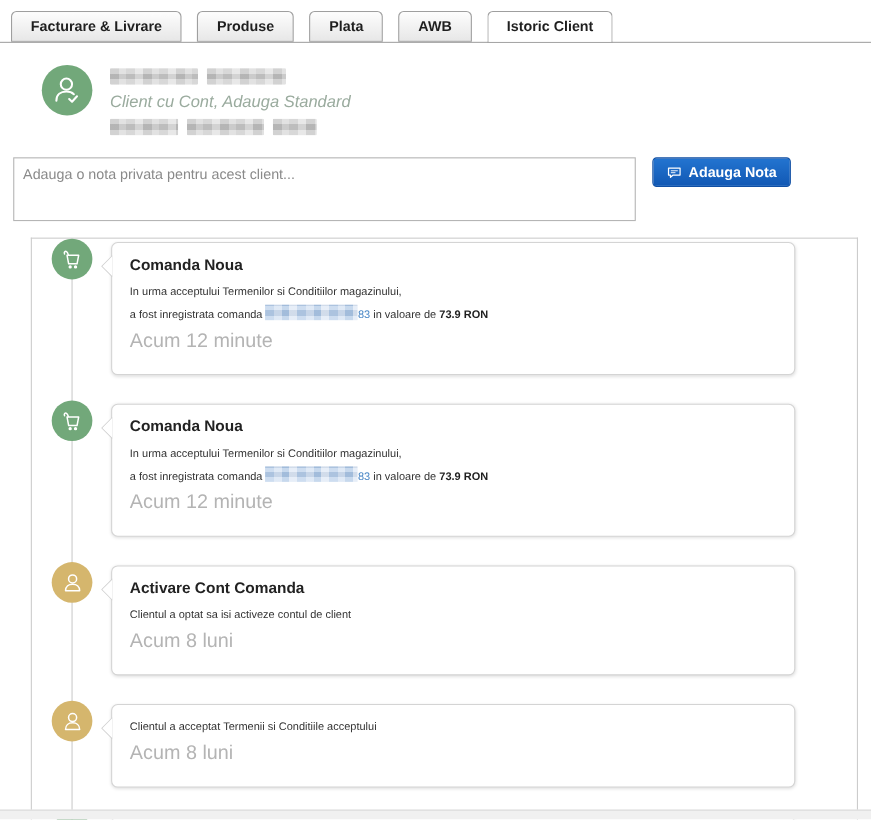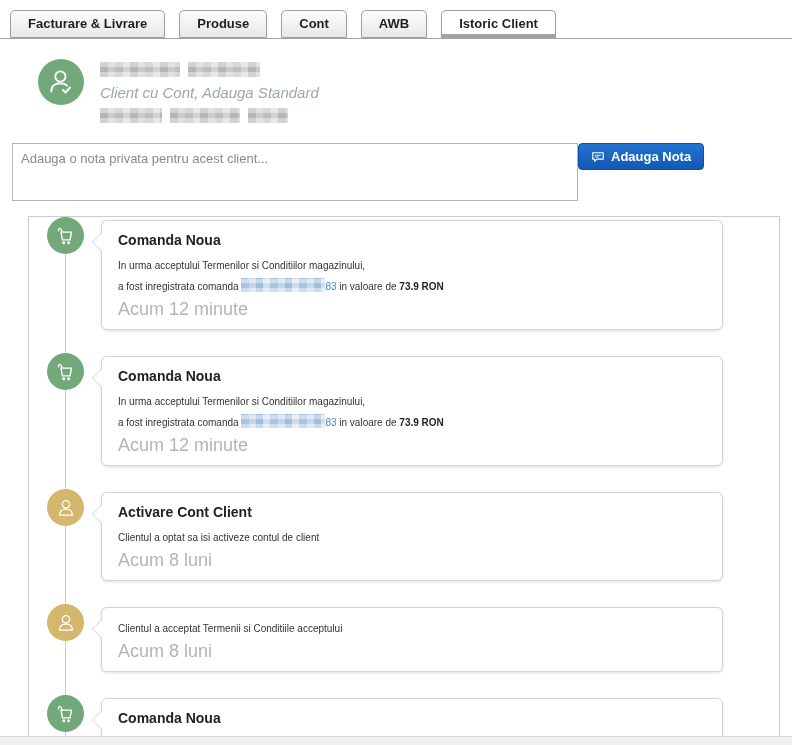--- a/index.html
+++ b/index.html
@@ -7,55 +7,55 @@
     font-family:"Liberation Sans","DejaVu Sans",sans-serif; }
   body { position:relative; }
 
   
   .tabbar { position:relative; height:39px; padding:10px 0 0 10px; display:flex; align-items:flex-start; }
   .tabbar-rule { position:absolute; left:0; top:38px; width:792px; height:1px; background:#a3a3a3; z-index:0; }
   .tab { position:relative; z-index:1; height:28px; line-height:26px; padding:0 17px;
     border:1px solid #9f9f9f; border-radius:5px 5px 0 0; margin-right:14px;
     background:linear-gradient(#fdfdfd,#e7e7e7); font-size:13px; font-weight:bold; color:#1f1f1f;
     cursor:default; white-space:nowrap; }
-  .tab.active { z-index:2; height:29px; background:#fff; border-bottom:5px solid #a3a3a3; }
+  .tab.active { z-index:2; height:29px; background:#fff; border-bottom:1px solid #a3a3a3; }
 
   
   .client-row { display:flex; margin:20px 0 0 38px; }
   .avatar { width:46px; height:46px; border-radius:50%; background:#72a87a; flex:none;
     display:flex; align-items:center; justify-content:center; }
   .client-info { margin-left:16px; padding-top:3px; }
   .blur-row { display:flex; gap:8px; height:15px; }
   .blur { display:inline-block; height:15px; border-radius:1px;
     background-image:
       repeating-linear-gradient(0deg, rgba(255,255,255,.30) 0 5px, rgba(0,0,0,.05) 5px 10px),
       repeating-linear-gradient(90deg, #bfbfbf 0 8px, #d6d6d6 8px 15px, #c7c7c7 15px 23px, #dedede 23px 30px); }
   .client-type { font-size:15px; font-style:italic; color:#9aab9e; margin:7px 0 7px; }
 
   
   .note-row { display:flex; align-items:flex-start; margin:20px 0 0 12px; }
   .note-input { width:566px; height:58px; resize:none; border:1px solid #b5b5b5; background:#fff;
     font-family:"Liberation Sans","DejaVu Sans",sans-serif; font-size:13px; color:#15803d; padding:7px 8px; outline:none; }
   .note-input::placeholder { color:#8a8a8a; }
-  .note-btn { height:27px; display:inline-flex; align-items:center; gap:6px;
+  .note-btn { margin-left:15px; height:27px; display:inline-flex; align-items:center; gap:6px;
     background:linear-gradient(#2374d0,#1158b4); border:1px solid #0f4fa4; border-radius:4px;
     color:#fff; font-size:13px; font-weight:bold; padding:0 12px; cursor:pointer; }
 
   
   .timeline-box { position:relative; margin:15px 0 0 28px; width:752px; height:560px;
     border:1px solid #ccc; border-bottom:none; }
   .timeline-line { position:absolute; left:36px; top:24px; bottom:0; width:1px; background:#ccc; }
   .event { position:relative; display:flex; align-items:flex-start; padding-left:18px; margin-bottom:23px; }
   .event:first-of-type { margin-top:5px; }
   .evt-icon { width:37px; height:37px; border-radius:50%; flex:none; z-index:1;
     display:flex; align-items:center; justify-content:center; }
   .evt-icon.green { background:#72a87a; }
   .evt-icon.tan { background:#d5b66d; }
   .card { position:relative; margin-left:17px; margin-top:3px; width:622px; background:#fff;
-    border:1px solid #d4d4d4; border-radius:6px; padding:10px 16px 9px;
+    border:1px solid #d4d4d4; border-radius:6px; padding:10px 16px 20px;
     box-shadow:0 1px 3px rgba(0,0,0,.12); }
   .card::before { content:""; position:absolute; left:-10px; top:11px; width:0; height:0;
     border:10px solid transparent; border-left:none; border-right:10px solid #cfcfcf; }
   .card::after { content:""; position:absolute; left:-9px; top:12px; width:0; height:0;
     border:9px solid transparent; border-left:none; border-right:9px solid #fff; }
   .card h3 { font-size:14px; color:#222; margin-bottom:5px; line-height:19px; }
   .card p { font-size:10px; color:#333; line-height:21px; }
   .card .ts { font-size:18px; color:#b4b4b4; line-height:21px; margin-top:2px; }
   .order-blur { display:inline-block; vertical-align:-2px; width:84px; height:14px;
     background-image:
@@ -69,21 +69,21 @@
 
   svg { display:block; }
 </style>
 </head>
 <body>
 
 <div class="tabbar">
   <div class="tabbar-rule"></div>
   <div class="tab">Facturare &amp; Livrare</div>
   <div class="tab">Produse</div>
-  <div class="tab">Cont</div>
+  <div class="tab">Plata</div>
   <div class="tab">AWB</div>
   <div class="tab active">Istoric Client</div>
 </div>
 
 <div class="client-row">
   <div class="avatar">
     <span>
       <svg width="30" height="30" viewBox="0 0 24 24" fill="none" stroke="#fff" stroke-width="1.5" stroke-linecap="round" stroke-linejoin="round">
         <circle cx="11.5" cy="7.6" r="4.1"></circle>
         <path d="M4.2 19.6 c0-4.4 3.2-6.6 7.3-6.6 c2.2 0 4.1 0.7 5.4 1.9"></path>
@@ -156,21 +156,21 @@
   </div>
 
   <div class="event">
     <div class="evt-icon tan">
       <svg width="22" height="22" viewBox="0 0 24 24" fill="none" stroke="#fff" stroke-width="1.5" stroke-linecap="round" stroke-linejoin="round">
         <circle cx="12" cy="8" r="4"></circle>
         <path d="M5 19.8 c0-4.4 3.1-6.6 7-6.6 s7 2.2 7 6.6 z"></path>
       </svg>
     </div>
     <div class="card">
-      <h3>Activare Cont Client</h3>
+      <h3>Activare Cont Comanda</h3>
       <p>Clientul a optat sa isi activeze contul de client</p>
       <div class="ts">Acum 8 luni</div>
     </div>
   </div>
 
   <div class="event">
     <div class="evt-icon tan">
       <svg width="22" height="22" viewBox="0 0 24 24" fill="none" stroke="#fff" stroke-width="1.5" stroke-linecap="round" stroke-linejoin="round">
         <circle cx="12" cy="8" r="4"></circle>
         <path d="M5 19.8 c0-4.4 3.1-6.6 7-6.6 s7 2.2 7 6.6 z"></path>

